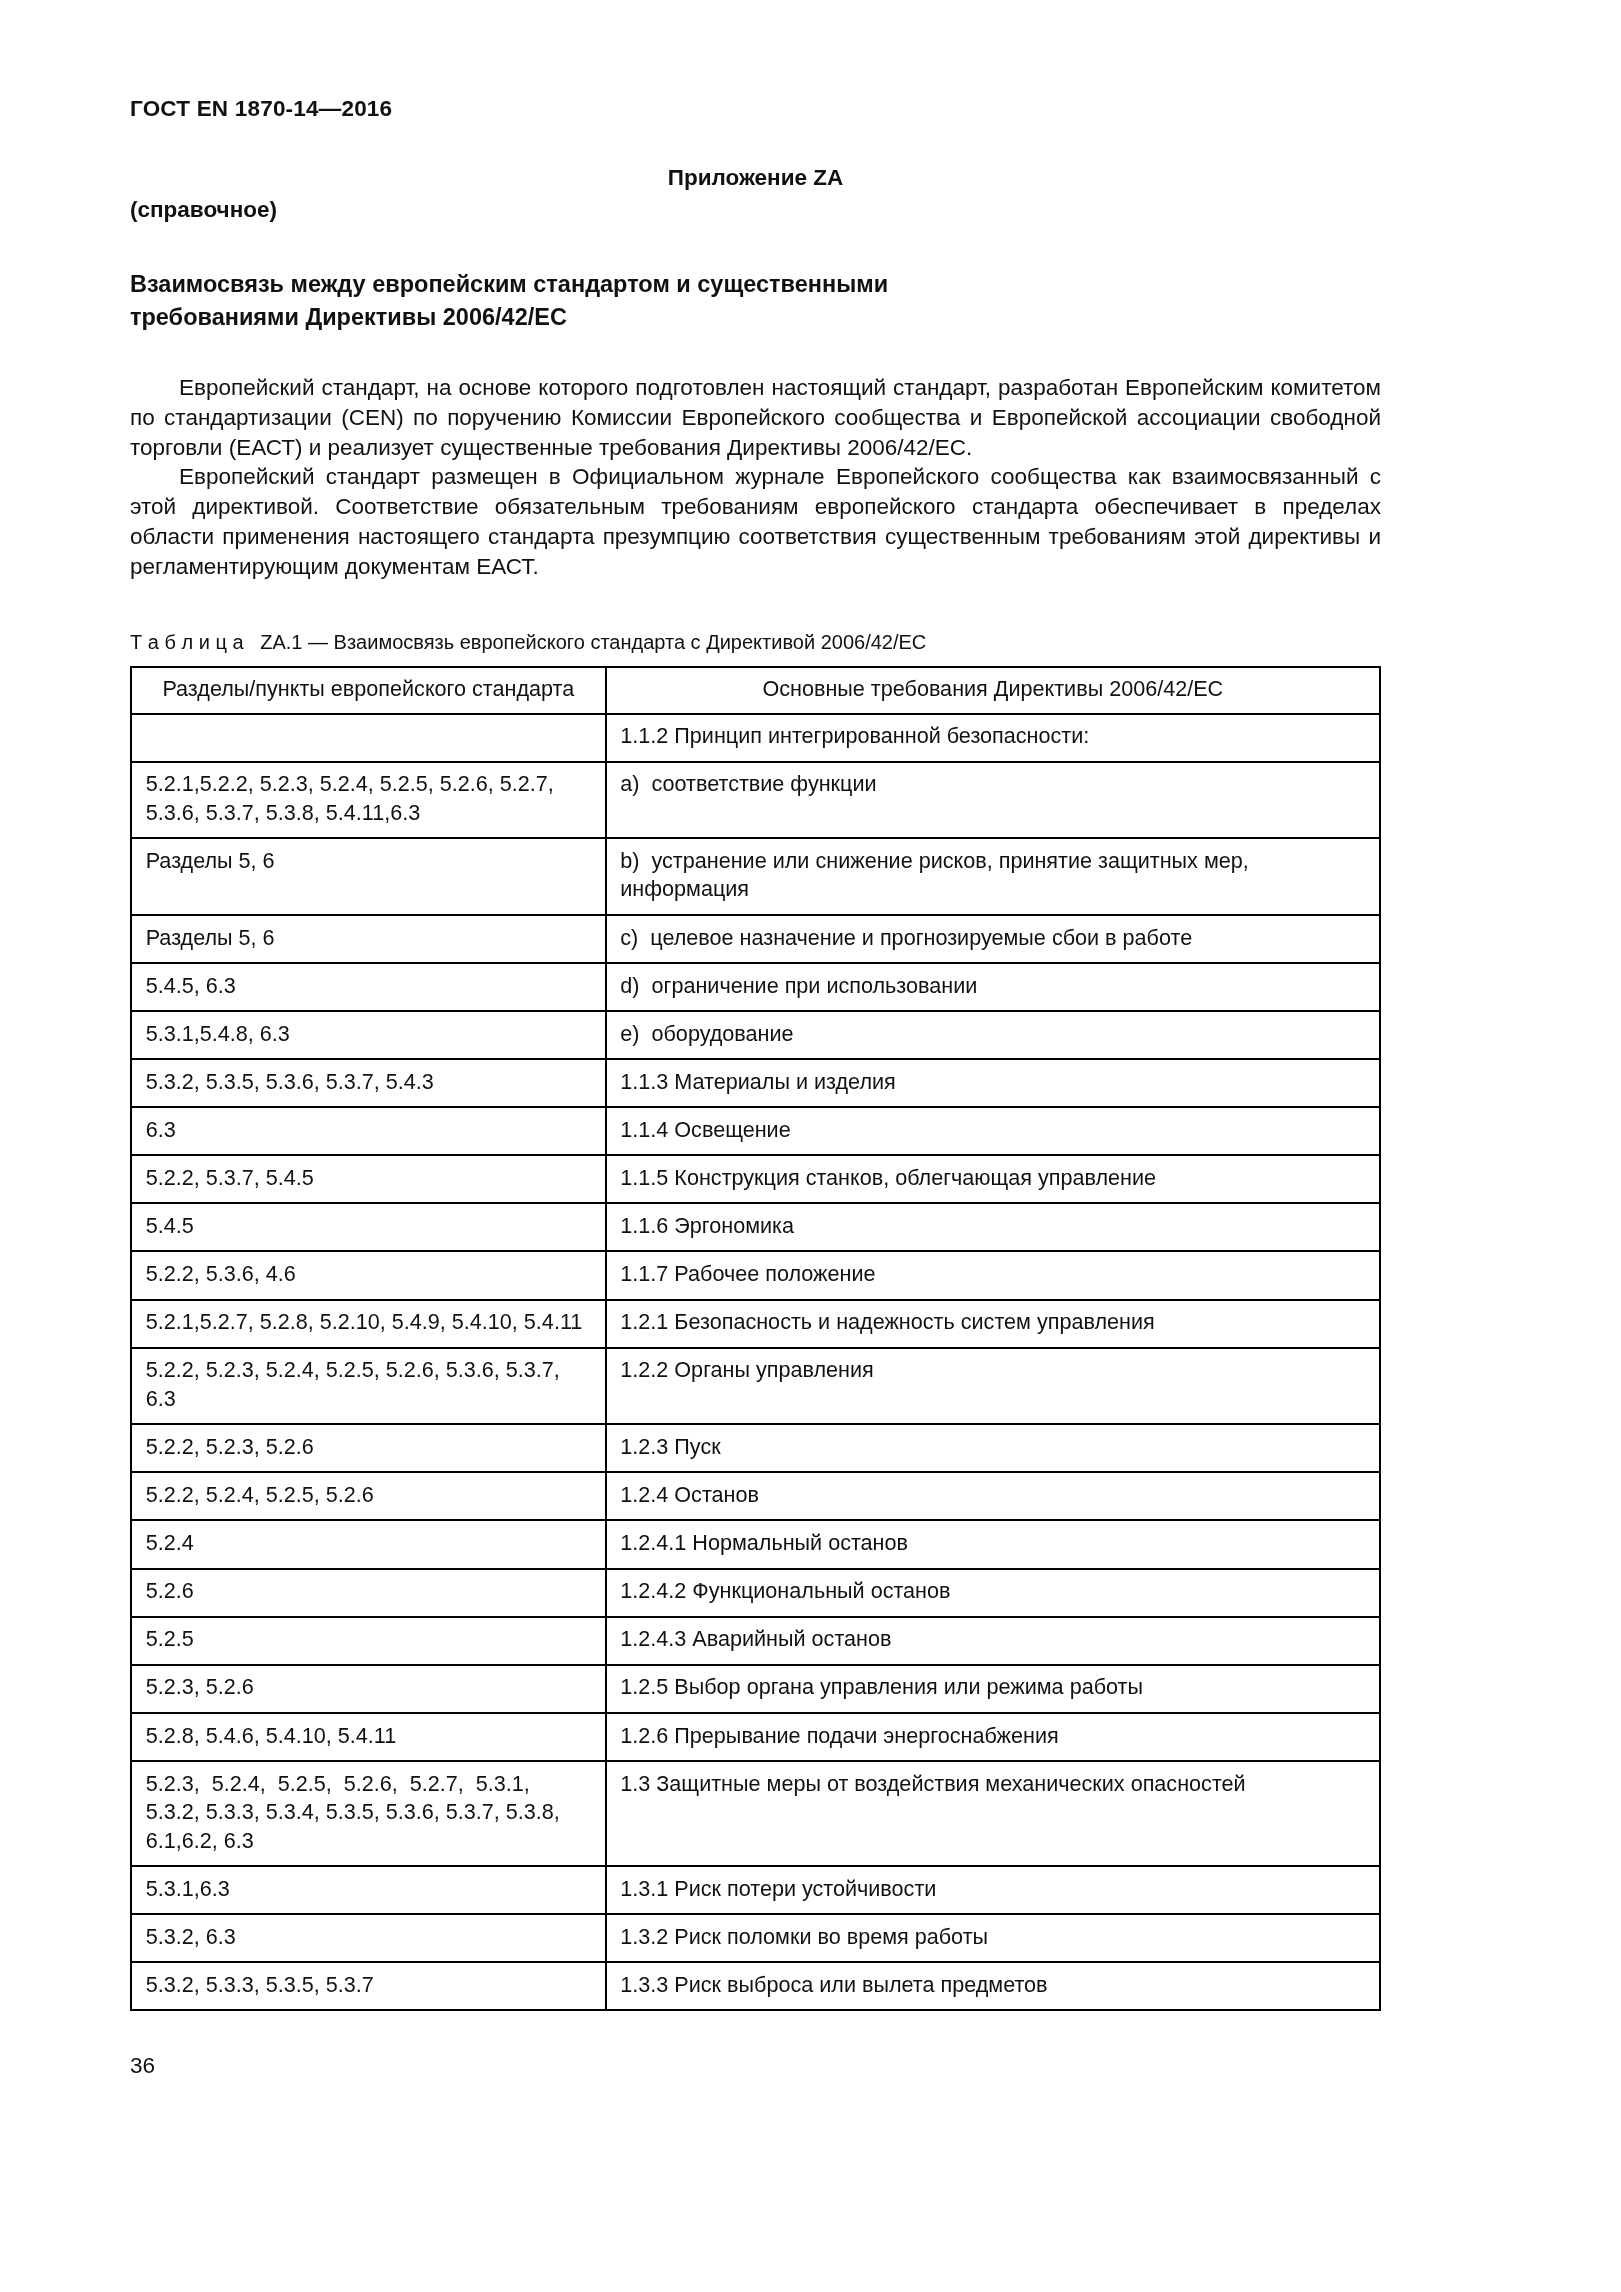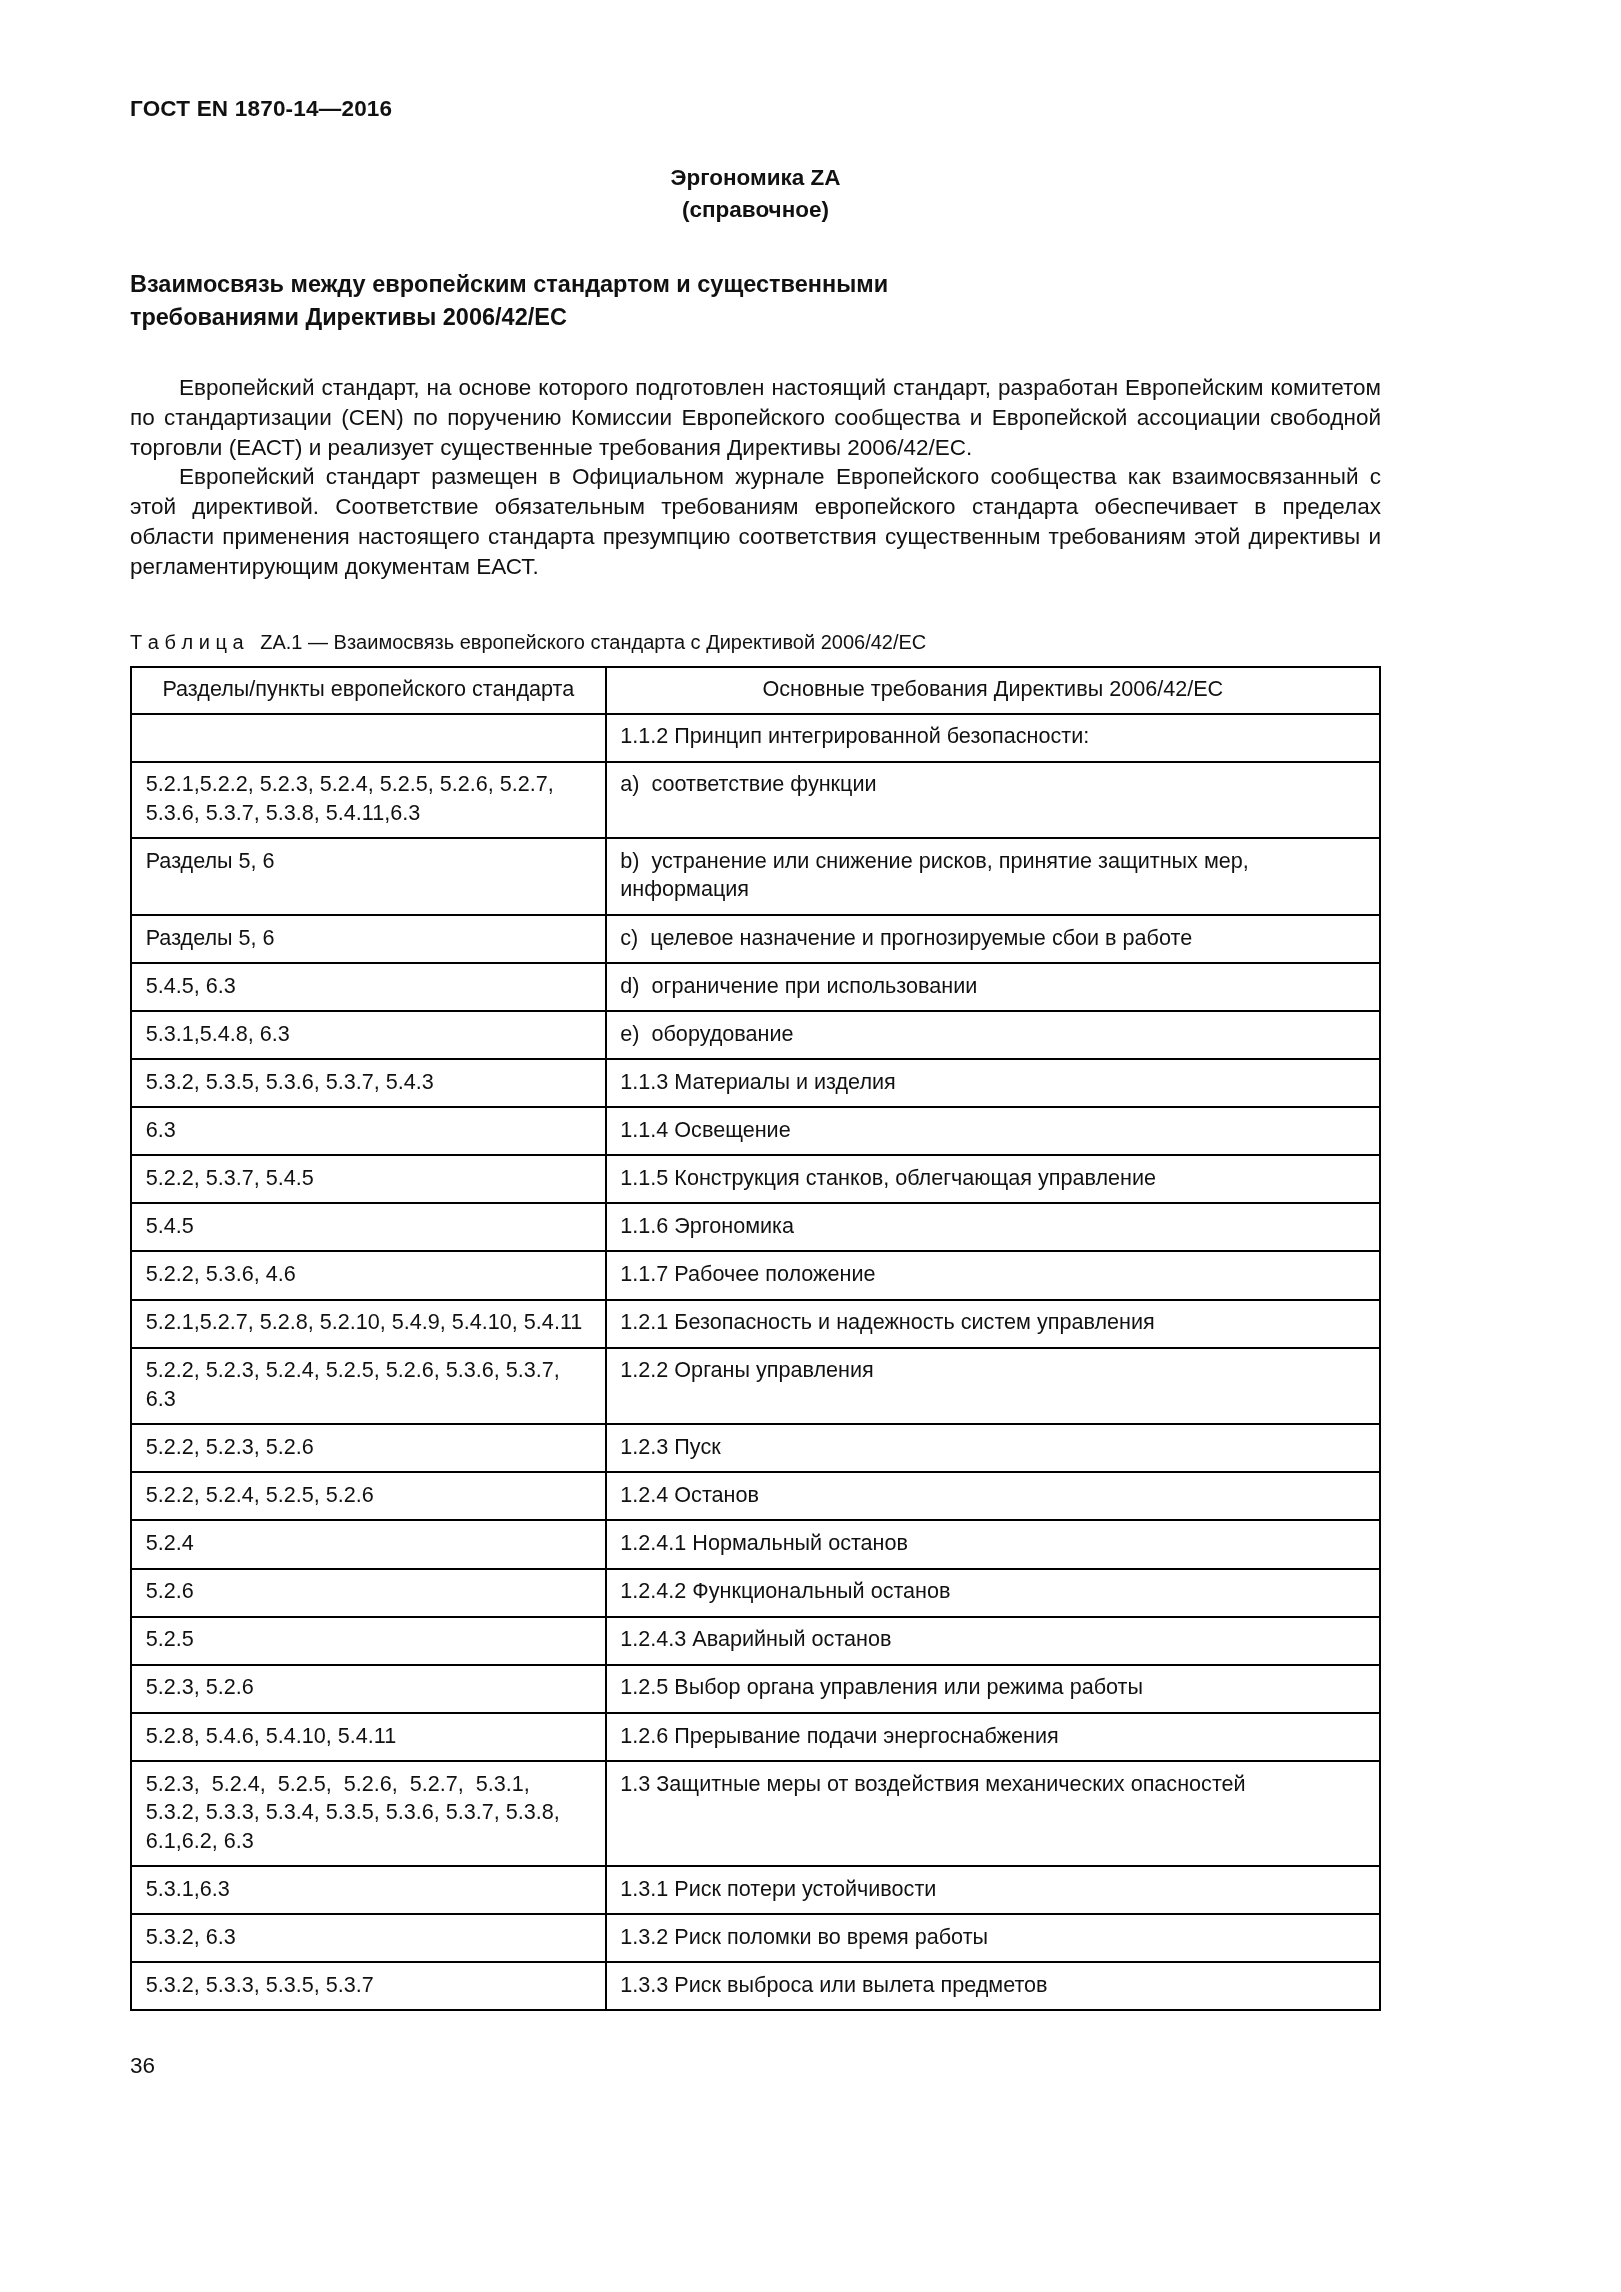--- a/index.html
+++ b/index.html
@@ -29,21 +29,20 @@
     letter-spacing: 0.2px;
   }
   .annex-title {
     margin-top: 43px;
     text-align: center;
     font-weight: bold;
     font-size: 22.5px;
   }
   .annex-subtitle {
     margin-top: 5.9px;
-    text-align: center;
     font-weight: bold;
     font-size: 22.5px;
   }
   .section-heading {
     margin-top: 45px;
     font-weight: bold;
     font-size: 23.5px;
     line-height: 1.4;
   }
   .body-text {
@@ -95,21 +94,21 @@
   }
 </style>
 </head>
 <body>
 
 <div class="page">
   <div class="content">
 
     <div class="running-header">ГОСТ EN 1870-14—2016</div>
 
-    <div class="annex-title">Эргономика ZA</div>
+    <div class="annex-title">Приложение ZA</div>
 
     <div class="annex-subtitle">(справочное)</div>
 
     <div class="section-heading">
       <span>Взаимосвязь между европейским стандартом и существенными</span><br>
       <span>требованиями Директивы 2006/42/ЕС</span>
     </div>
 
     <div class="body-text">
       <p class="body-paragraph">Европейский стандарт, на основе которого подготовлен настоящий стандарт, разработан Европейским комитетом по стандартизации (CEN) по поручению Комиссии Европейского сообщества и Европейской ассоциации свободной торговли (ЕАСТ) и реализует существенные требования Директивы 2006/42/ЕС.</p>

